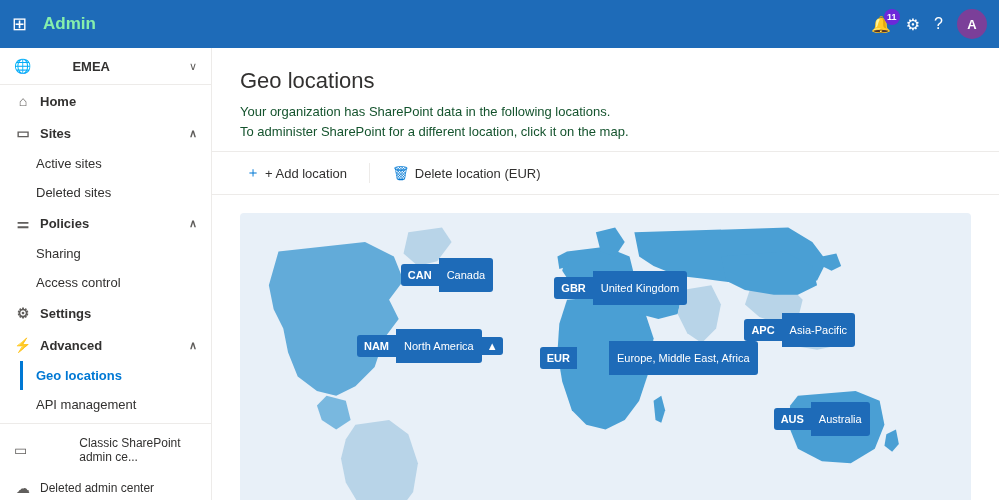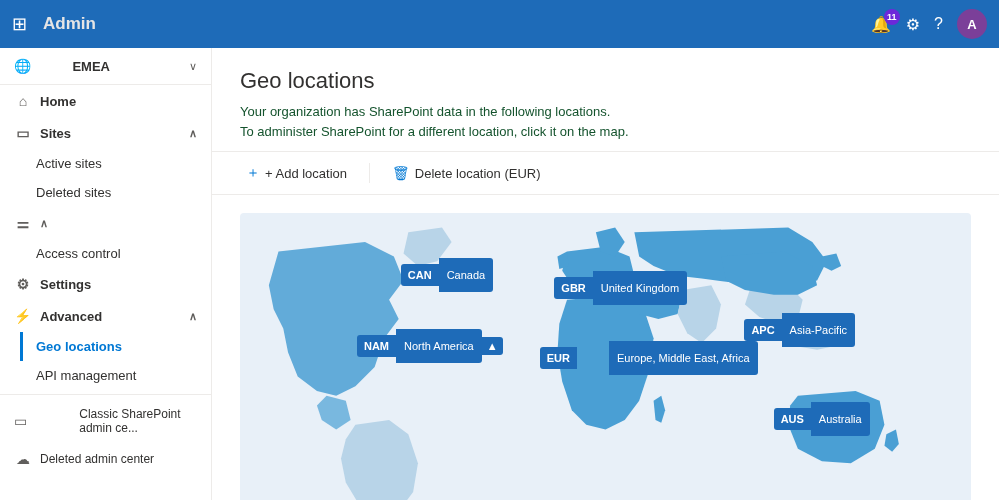--- a/index.html
+++ b/index.html
@@ -9,21 +9,21 @@
     .topbar {
       background: #1e6bb8;
       height: 48px;
       display: flex;
       align-items: center;
       padding: 0 12px;
       flex-shrink: 0;
       gap: 10px;
     }
     .topbar-grid-icon { color: white; font-size: 18px; margin-right: 6px; cursor: pointer; }
-    .topbar-title { color: #e5e5e5; font-size: 17px; font-weight: 600; flex: 1; }
+    .topbar-title { color: #86efac; font-size: 17px; font-weight: 600; flex: 1; }
     .topbar-icons { display: flex; align-items: center; gap: 14px; }
     .topbar-icon-btn { color: white; font-size: 16px; cursor: pointer; position: relative; }
     .topbar-badge {
       position: absolute;
       top: -6px; right: -8px;
       background: #6d28d9;
       color: white;
       border-radius: 50%;
       font-size: 9px;
       width: 16px; height: 16px;
@@ -207,21 +207,25 @@
     </div>
     <div class="sidebar-subitem">
       <span>Active sites</span>
     </div>
     <div class="sidebar-subitem">
       <span>Deleted sites</span>
     </div>
 
     <div class="sidebar-group-header">
       <span class="icon">⚌</span>
+      <span style="flex:1">Policies</span>
       <span class="chevron">∧</span>
+    </div>
+    <div class="sidebar-subitem">
+      <span>Sharing</span>
     </div>
     <div class="sidebar-subitem">
       <span>Access control</span>
     </div>
 
     <div class="sidebar-group-header">
       <span class="icon">⚙</span>
       <span>Settings</span>
     </div>
 

